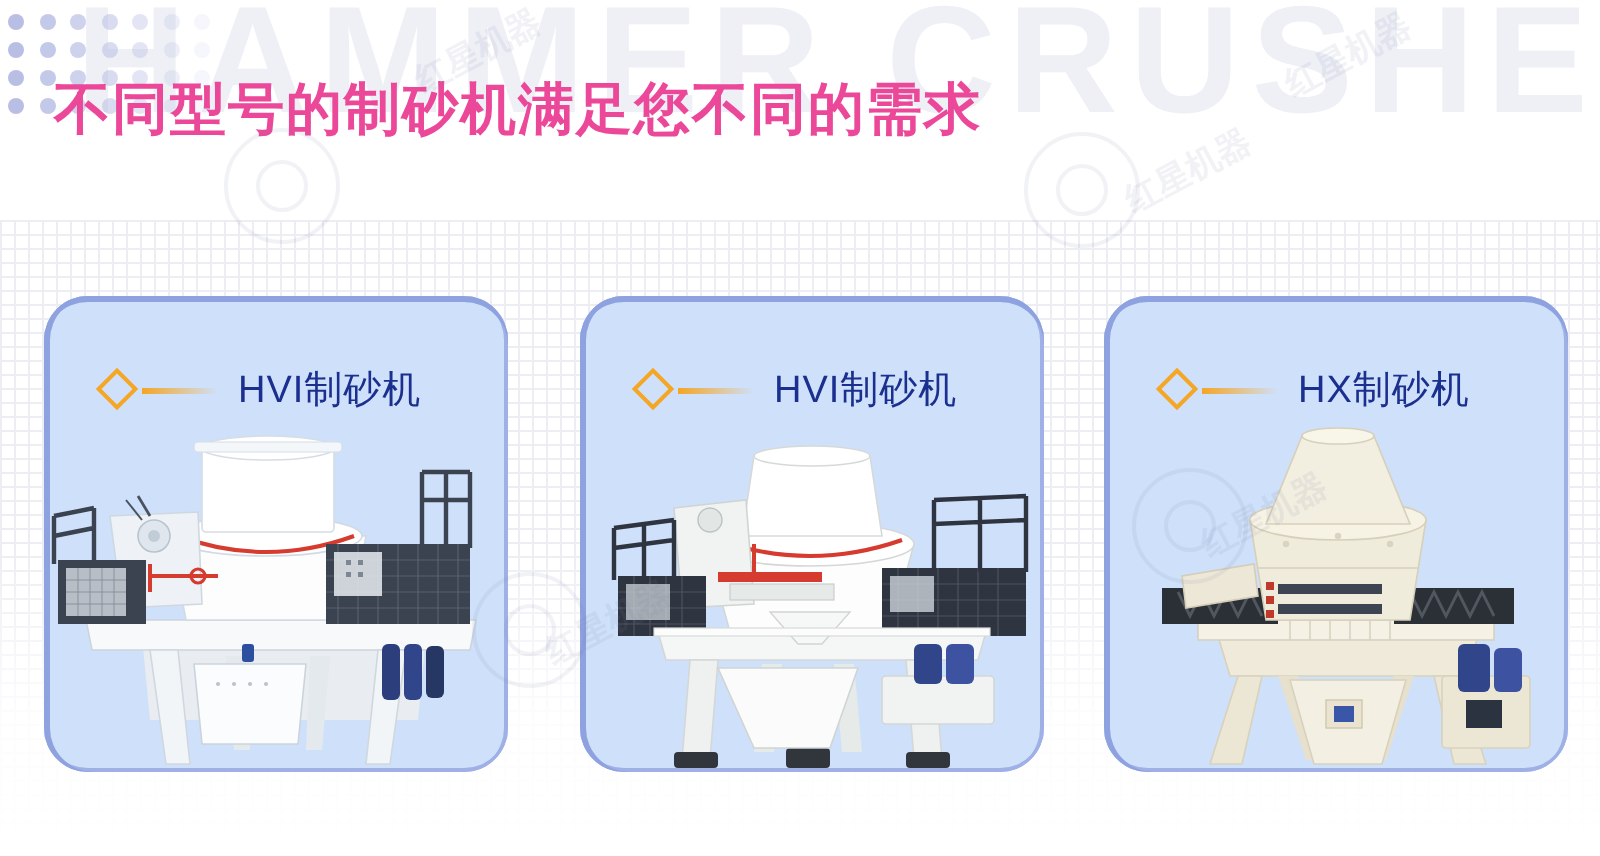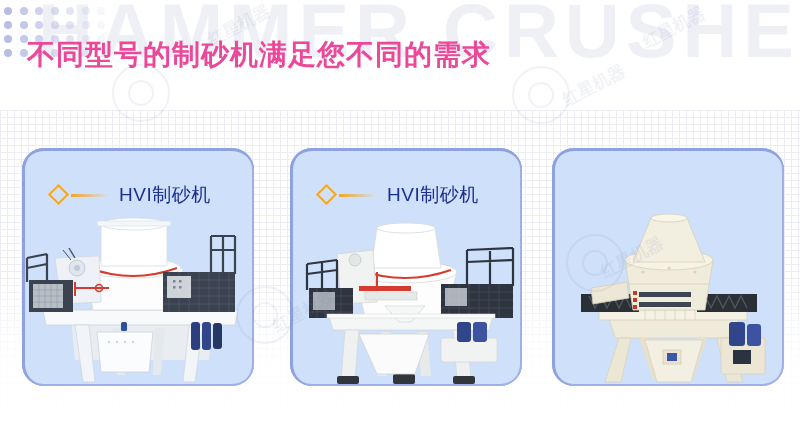--- a/index.html
+++ b/index.html
@@ -383,20 +383,27 @@
         </g>
         <rect x="32" y="82" width="22" height="18" fill="#cdd3d8" opacity="0.75"></rect>
         <path d="M26 54 L26 80 M56 50 L56 78 M26 54 L56 50 M26 64 L56 60 M41 52 L41 79" stroke="#2f3540" stroke-width="2.2" fill="none"></path>
 
         <rect x="46" y="104" width="168" height="4" fill="#fbfcfb" stroke="#d6dbd9" stroke-width="0.6"></rect>
       </svg>
     </div>
   </div>
 
   <div class="card c3">
+    <div class="card-head">
+      <span class="diamond-icon">
+          <i></i>
+        </span>
+      <span class="icon-tail"></span>
+      <span class="card-title">HX制砂机</span>
+    </div>
     <div class="machine">
       <svg viewBox="0 0 250 180" width="250" height="180">
 
         <path d="M66 108 L196 108 L190 128 L72 128 Z" fill="#efeada" stroke="#d8d2bd" stroke-width="0.8"></path>
         <path d="M76 128 L62 172 L78 172 L88 128 Z" fill="#ece6d4" stroke="#d8d2bd" stroke-width="0.8"></path>
         <path d="M186 128 L200 172 L184 172 L174 128 Z" fill="#ece6d4" stroke="#d8d2bd" stroke-width="0.8"></path>
         <path d="M96 128 L110 170 L118 170 L106 128 Z" fill="#e6e0cc"></path>
         <path d="M164 128 L150 170 L142 170 L154 128 Z" fill="#e6e0cc"></path>
 
         <path d="M102 130 L160 130 L148 172 L114 172 Z" fill="#f3efe2" stroke="#d8d2bd" stroke-width="0.8"></path>

